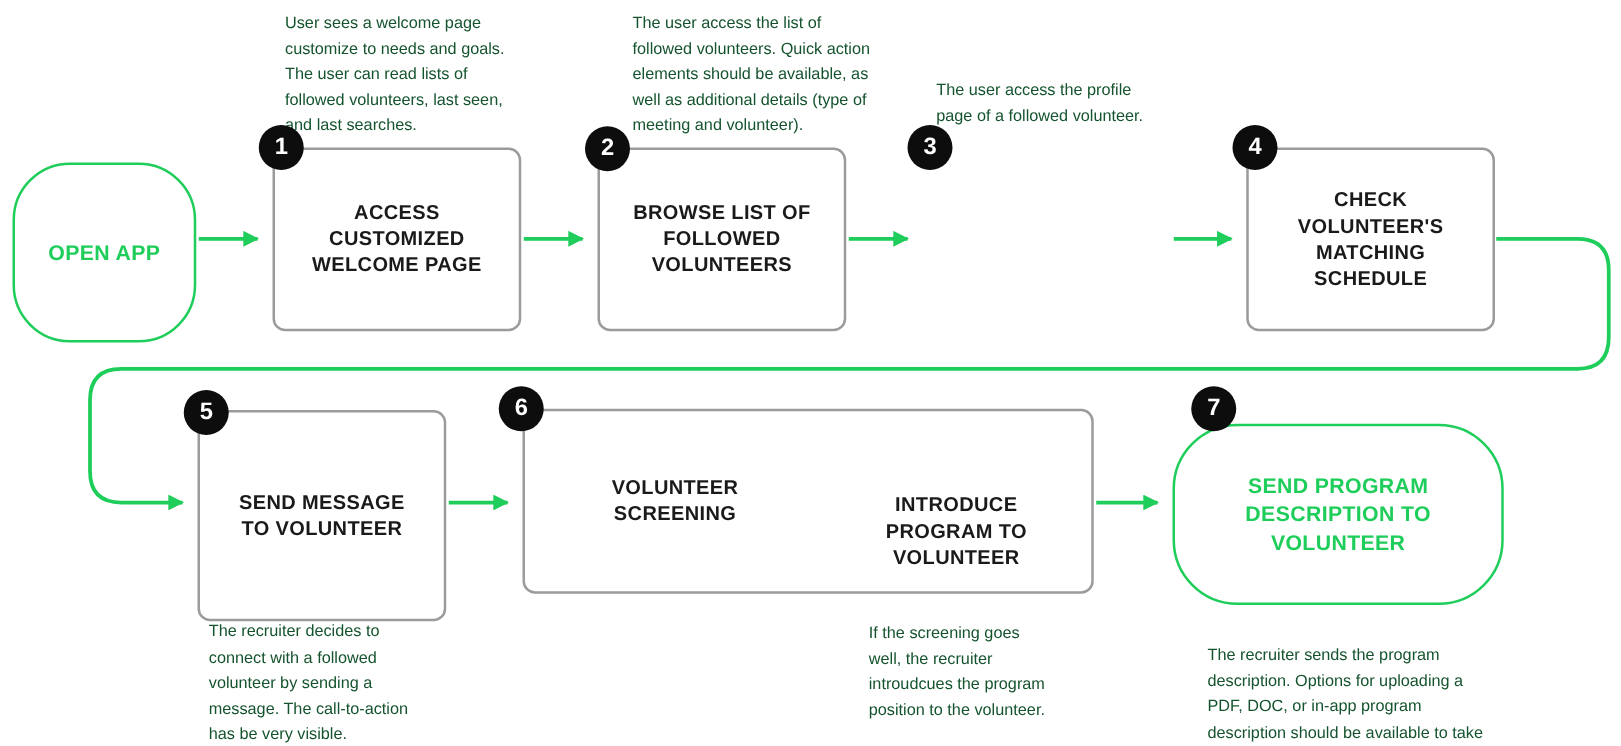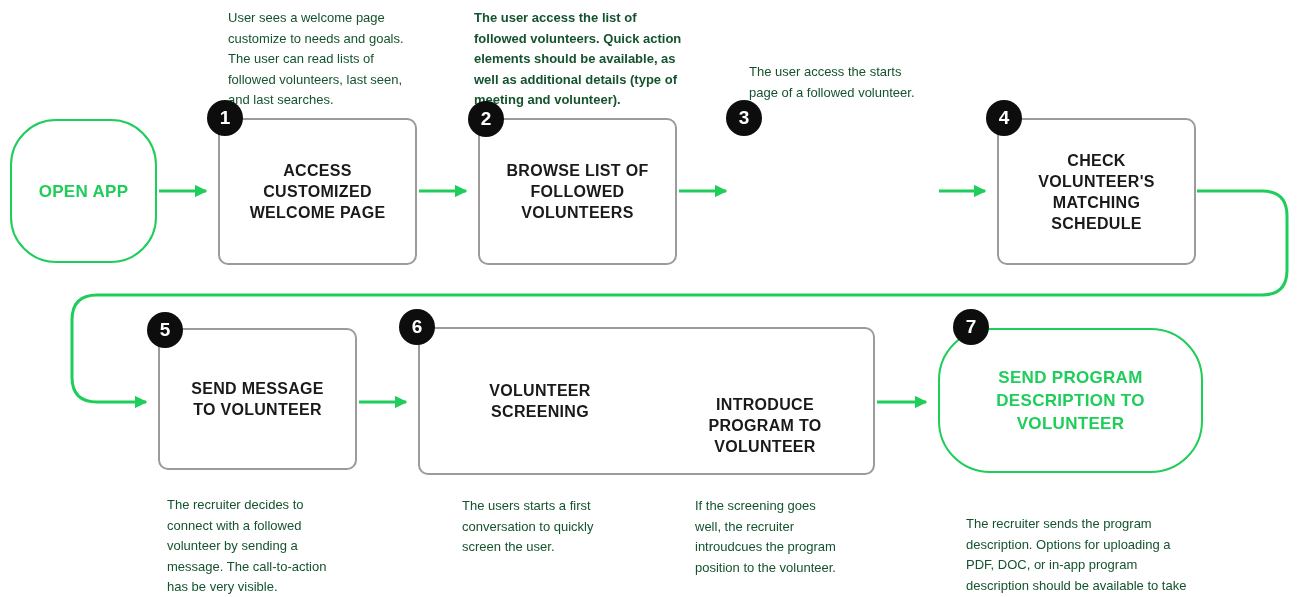--- a/index.html
+++ b/index.html
@@ -33,20 +33,21 @@
     font-weight: 700;
     font-size: 16px;
     line-height: 21px;
     letter-spacing: 0.3px;
     color: #1a1a1a;
     text-align: center;
     white-space: pre-line;
   }
   .node.start, .node.end {
     border-color: #1ecd5a;
+    margin-top: 11px;
   }
   .node.start { border-radius: 46px; }
   .node.end   { border-radius: 52px; }
   .node.start .node-title, .node.end .node-title { color: #1ecd5a; }
   .node.start .node-title { font-size: 17px; }
   .node.end .node-title { font-size: 17px; line-height: 23px; }
   .badge {
     position: absolute;
     width: 36px; height: 36px;
     border-radius: 50%;
@@ -108,46 +109,46 @@
 The user can read lists of
 followed volunteers, last seen,
 and last searches.</div>
   <div class="badge" style="left:207px; top:100px;">1</div>
   <div class="node" style="left:218px; top:118px; width:199px; height:147px;">
     <div class="node-title">ACCESS
 CUSTOMIZED
 WELCOME PAGE</div>
   </div>
 
-  <div class="note" style="left:474px; top:8px; width:225px;font-weight:bold;">The user access the list of
+  <div class="note" style="left:506px; top:8px; width:225px;">The user access the list of
 followed volunteers. Quick action
 elements should be available, as
 well as additional details (type of
 meeting and volunteer).</div>
   <div class="badge" style="left:468px; top:101px;">2</div>
   <div class="node" style="left:478px; top:118px; width:199px; height:147px;">
     <div class="node-title">BROWSE LIST OF
 FOLLOWED
 VOLUNTEERS</div>
   </div>
 
-  <div class="note" style="left:749px; top:62px; width:215px;">The user access the starts
+  <div class="note" style="left:749px; top:62px; width:215px;">The user access the profile
 page of a followed volunteer.</div>
   <div class="badge" style="left:726px; top:100px;">3</div>
 
   <div class="badge" style="left:986px; top:100px;">4</div>
   <div class="node" style="left:997px; top:118px; width:199px; height:147px;">
     <div class="node-title">CHECK
 VOLUNTEER'S
 MATCHING
 SCHEDULE</div>
   </div>
 
   <div class="badge" style="left:147px; top:312px;">5</div>
-  <div class="node" style="left:158px; top:328px; width:199px; height:142px;">
+  <div class="node" style="left:158px; top:328px; width:199px; height:169px;">
     <div class="node-title">SEND MESSAGE
 TO VOLUNTEER</div>
   </div>
   <div class="note" style="left:167px; top:495px; width:195px;">The recruiter decides to
 connect with a followed
 volunteer by sending a
 message. The call-to-action
 has be very visible.</div>
 
   <div class="badge" style="left:399px; top:309px;">6</div>
@@ -155,23 +156,20 @@
     <div class="sub-title" style="left:0px; width:240px;">
       <div class="node-title">VOLUNTEER
 SCREENING</div>
     </div>
     <div class="sub-title" style="left:230px; width:230px;margin-top:24px;">
       <div class="node-title">INTRODUCE
 PROGRAM TO
 VOLUNTEER</div>
     </div>
   </div>
-  <div class="note" style="left:462px; top:496px; width:185px;">The users starts a first
-conversation to quickly
-screen the user.</div>
   <div class="note" style="left:695px; top:496px; width:180px;">If the screening goes
 well, the recruiter
 introudcues the program
 position to the volunteer.</div>
 
   <div class="badge" style="left:953px; top:309px;">7</div>
   <div class="node end" style="left:938px; top:328px; width:265px; height:145px;">
     <div class="node-title">SEND PROGRAM
 DESCRIPTION TO
 VOLUNTEER</div>

